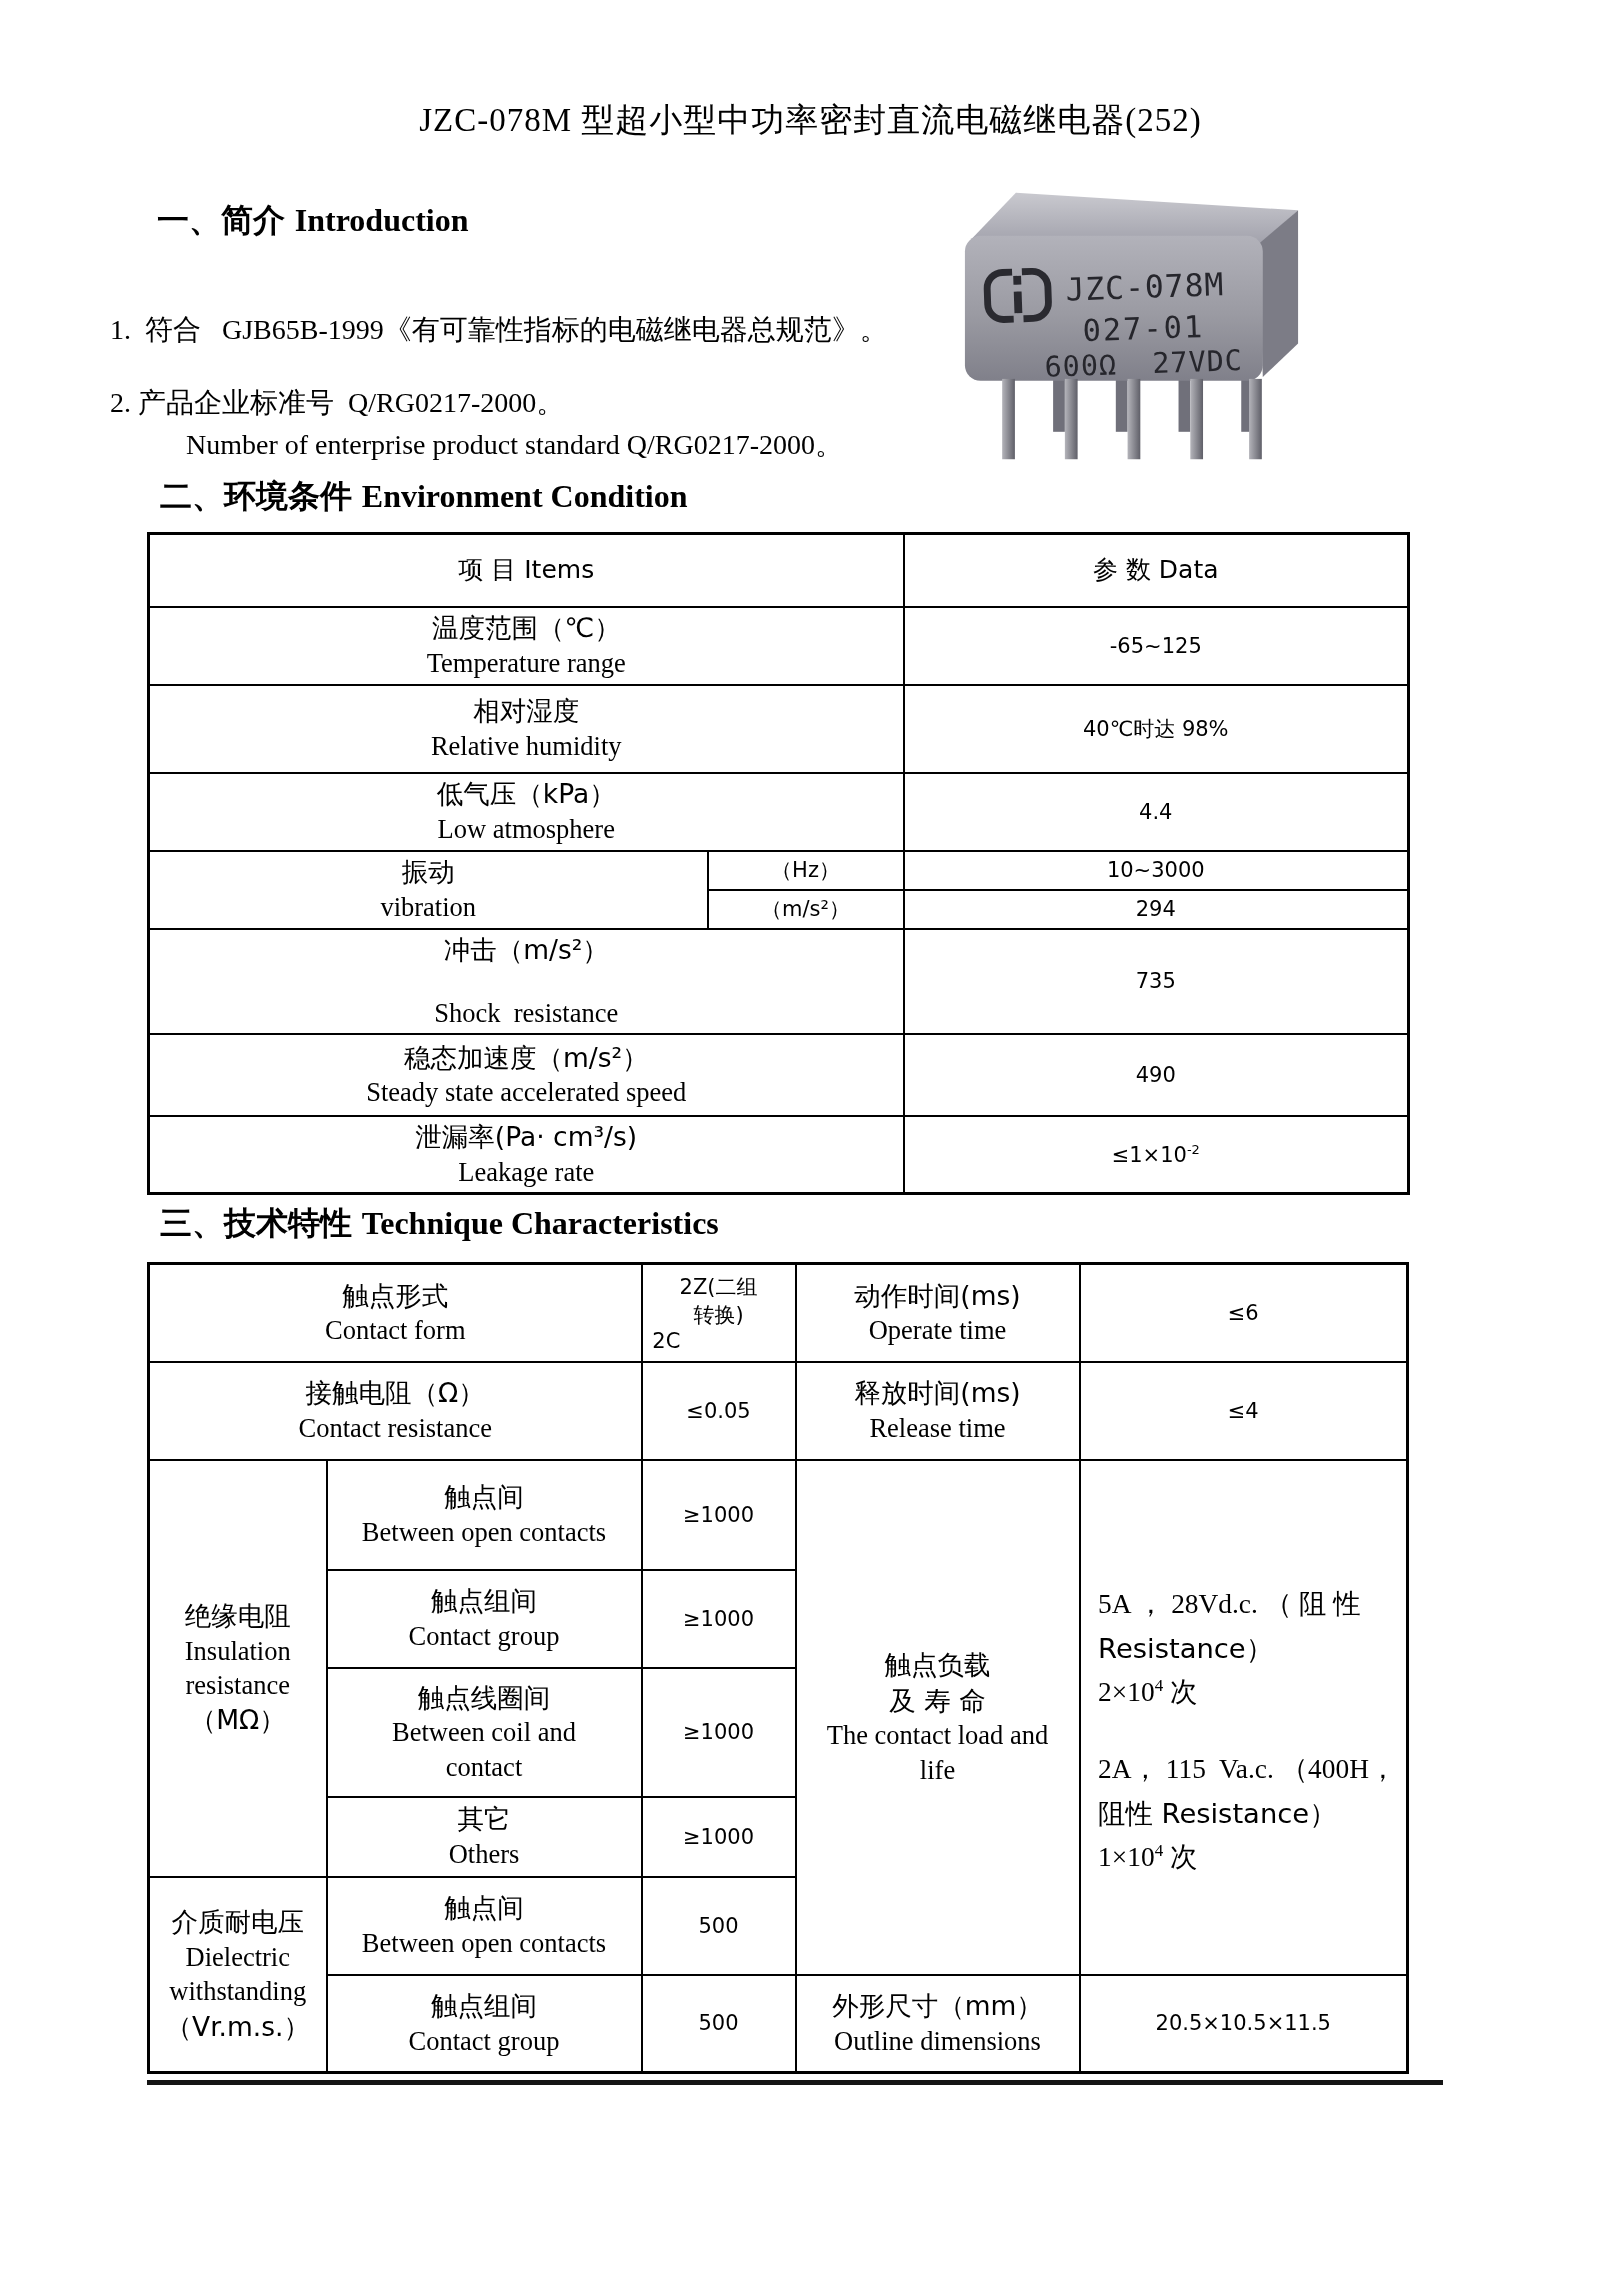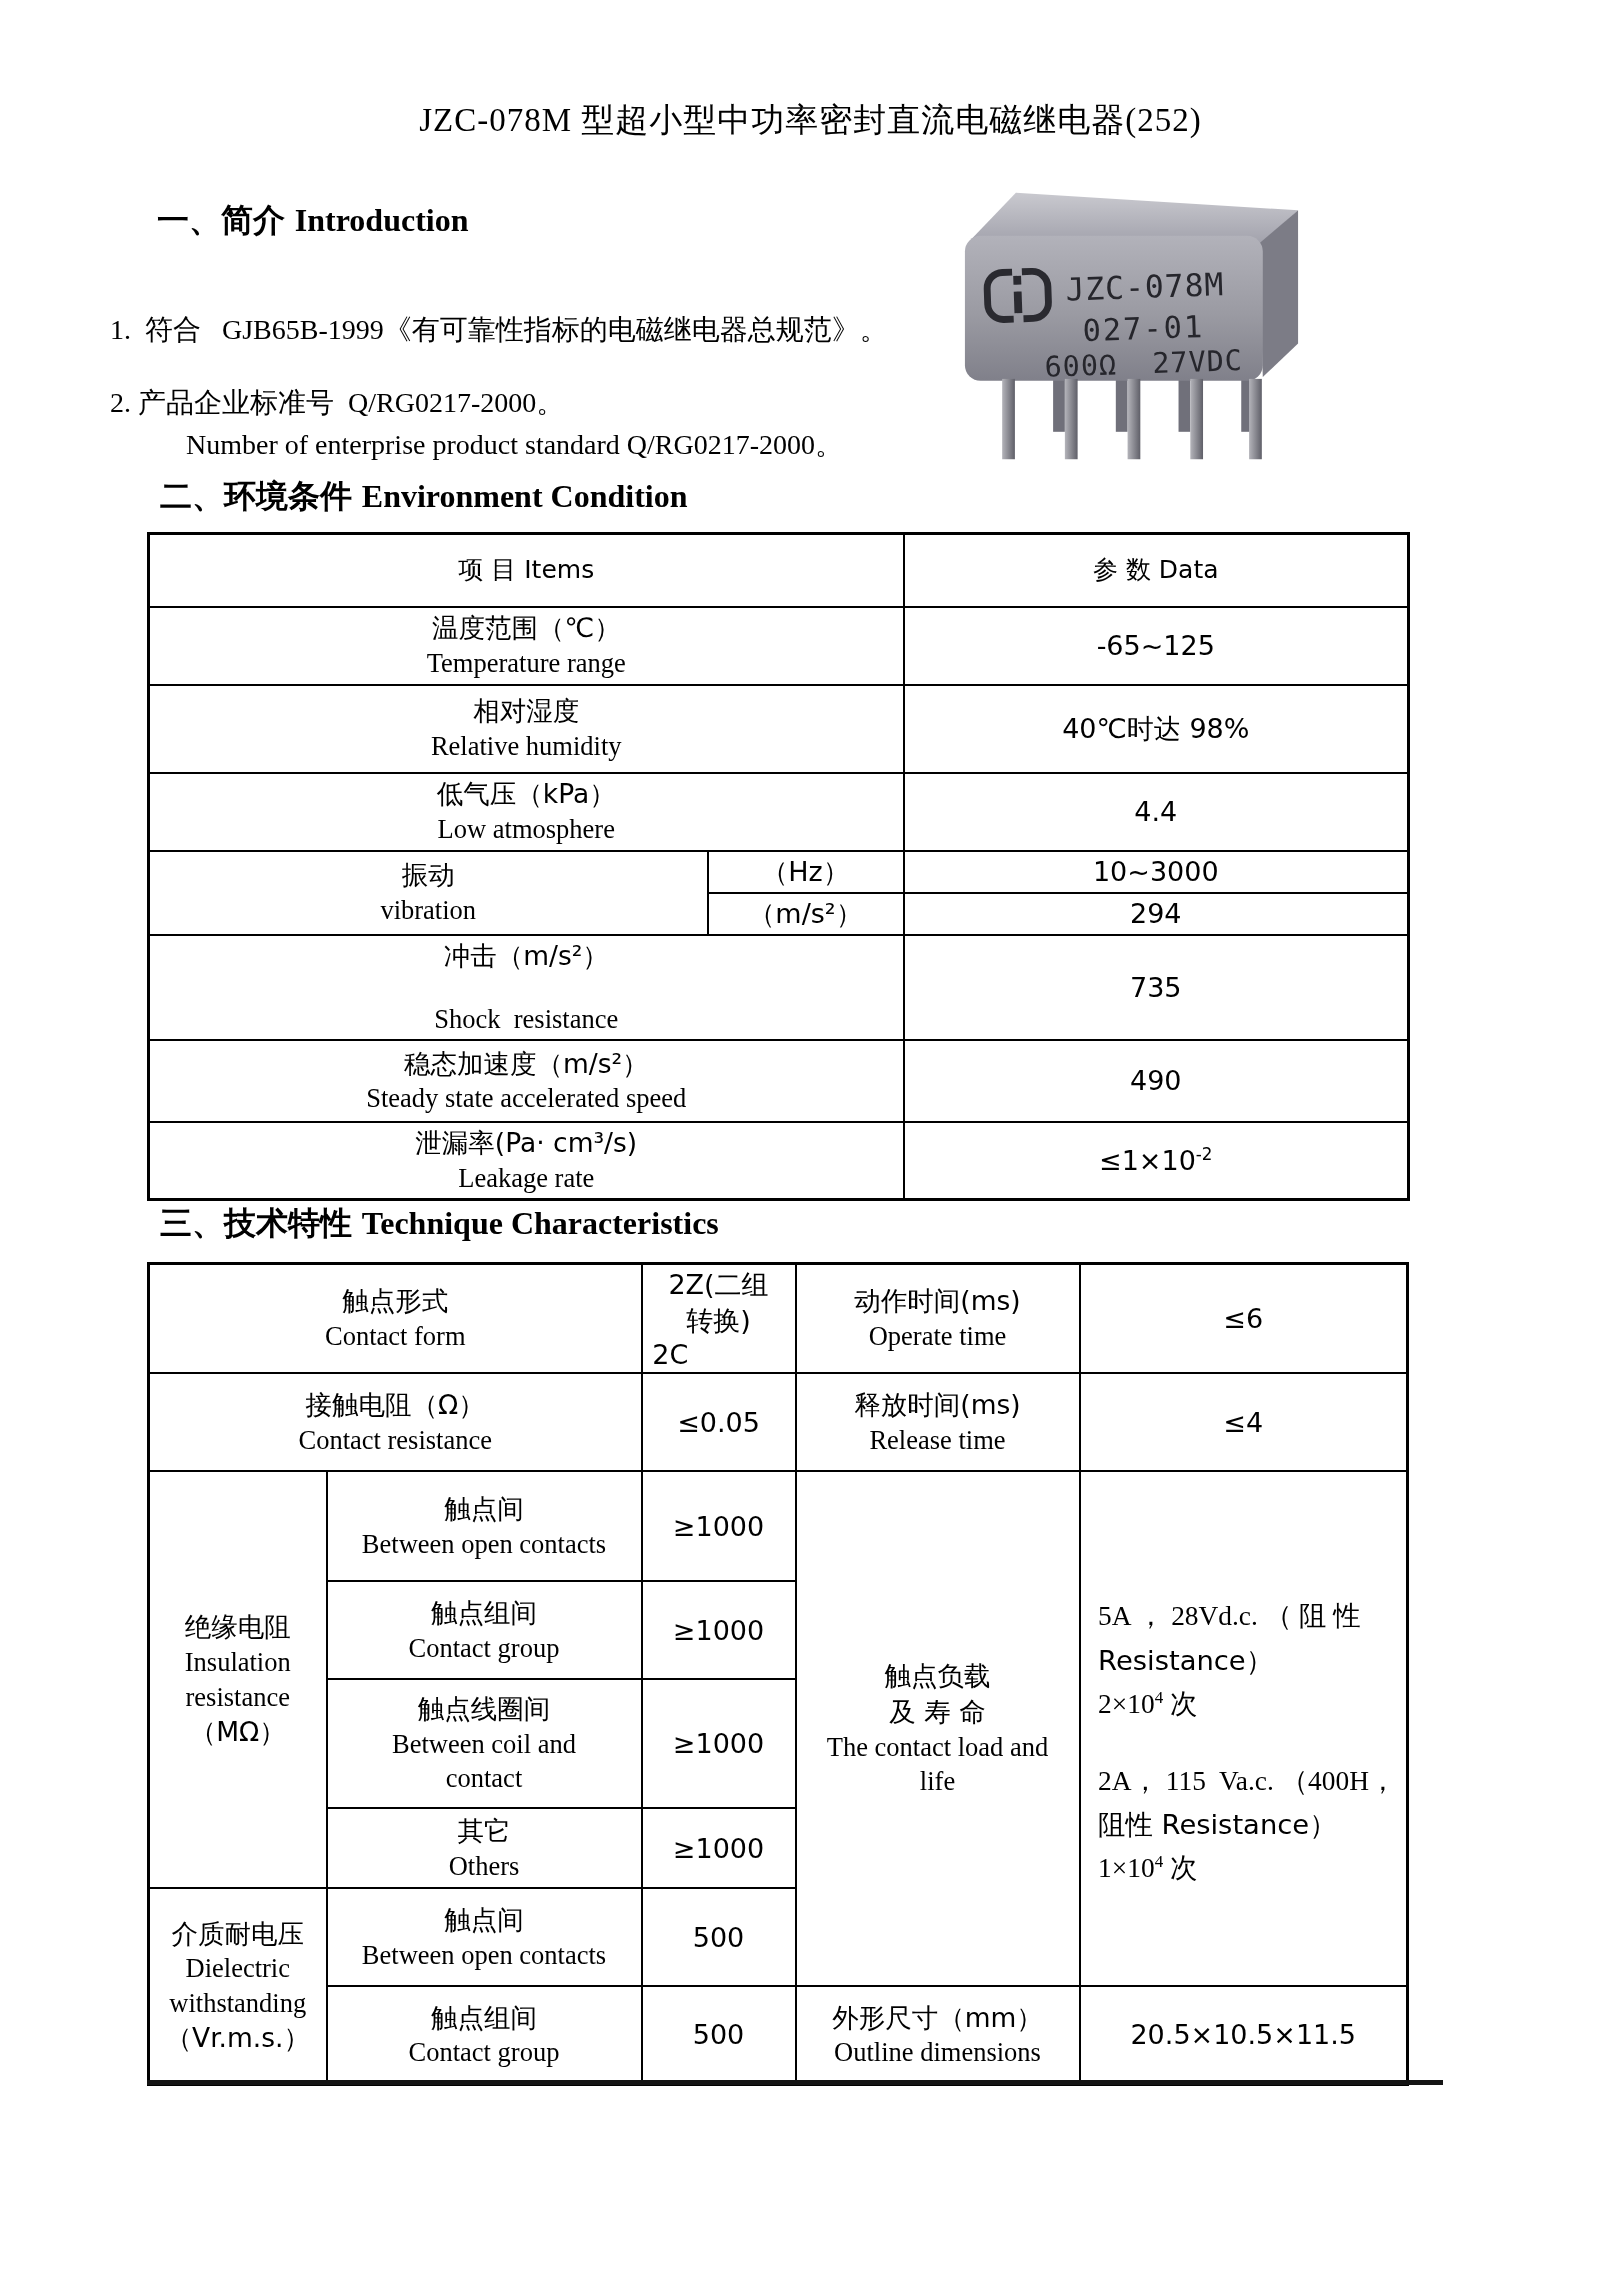--- a/index.html
+++ b/index.html
@@ -20,21 +20,21 @@
   .sec-heading .zh { font-family:Liberation Serif, serif; }
   .sec-heading .en { font-family:"Liberation Serif","DejaVu Serif",serif; margin-left:9.8px; }
 
   .body-text { font-size:28px; }
 
   
   table.spec { border-collapse:collapse; table-layout:fixed; border:3.9px solid #000; }
   table.spec td { border:2.9px solid #000; text-align:center; vertical-align:middle; padding:2px 5.9px; overflow:hidden; }
   .zh-line { font-family:"DejaVu Sans","Liberation Sans",sans-serif; font-size:26.5px; line-height:1.35; }
   .en-line { font-family:"Liberation Serif","DejaVu Serif",serif; font-size:26.5px; line-height:1.3; }
-  .val     { font-family:"DejaVu Sans","Liberation Sans",sans-serif; font-size:27px; }
+  .val     { font-family:"DejaVu Sans","Liberation Sans",sans-serif; font-size:21px; }
   .hdr     { font-size:27.4px; }
   .hdr .zh-line { display:inline; font-size:25px; }
   sup.exp { font-size:0.62em; vertical-align:super; }
 
   .load-cell { text-align:left !important; padding-left:17.6px !important; }
   .load-line { font-family:"Liberation Serif","DejaVu Serif",serif; font-size:27.4px; line-height:1.6; }
   .load-line.sans { font-family:"DejaVu Sans","Liberation Sans",sans-serif; }
   .gap-above { margin-top:33px; }
 
   .footer-rule { background:#141414; height:4.9px; }

